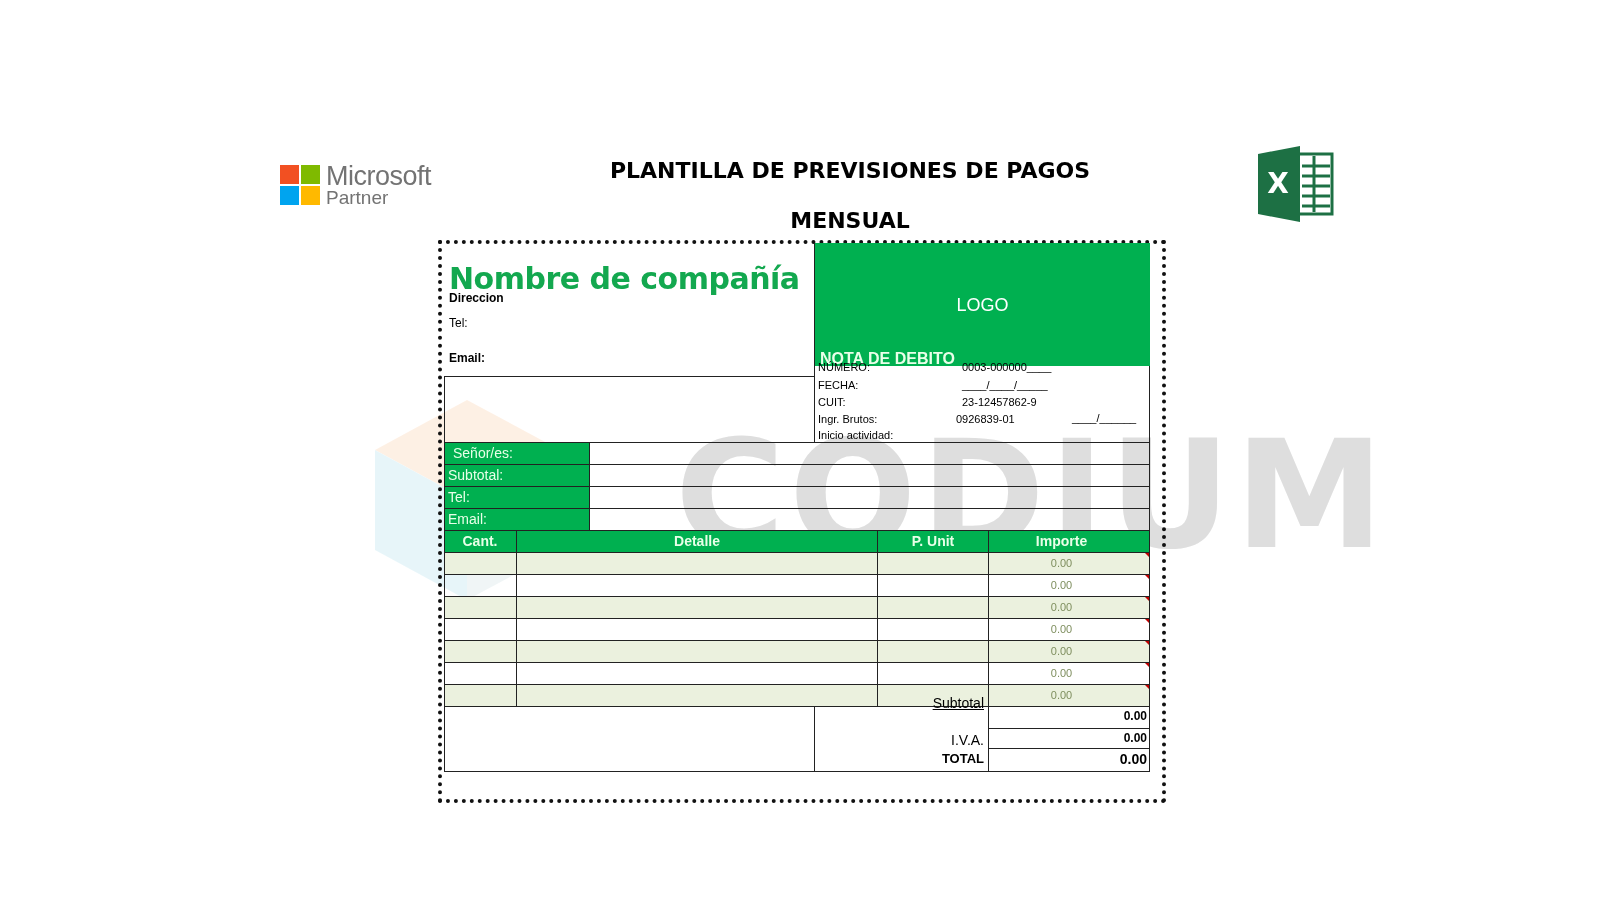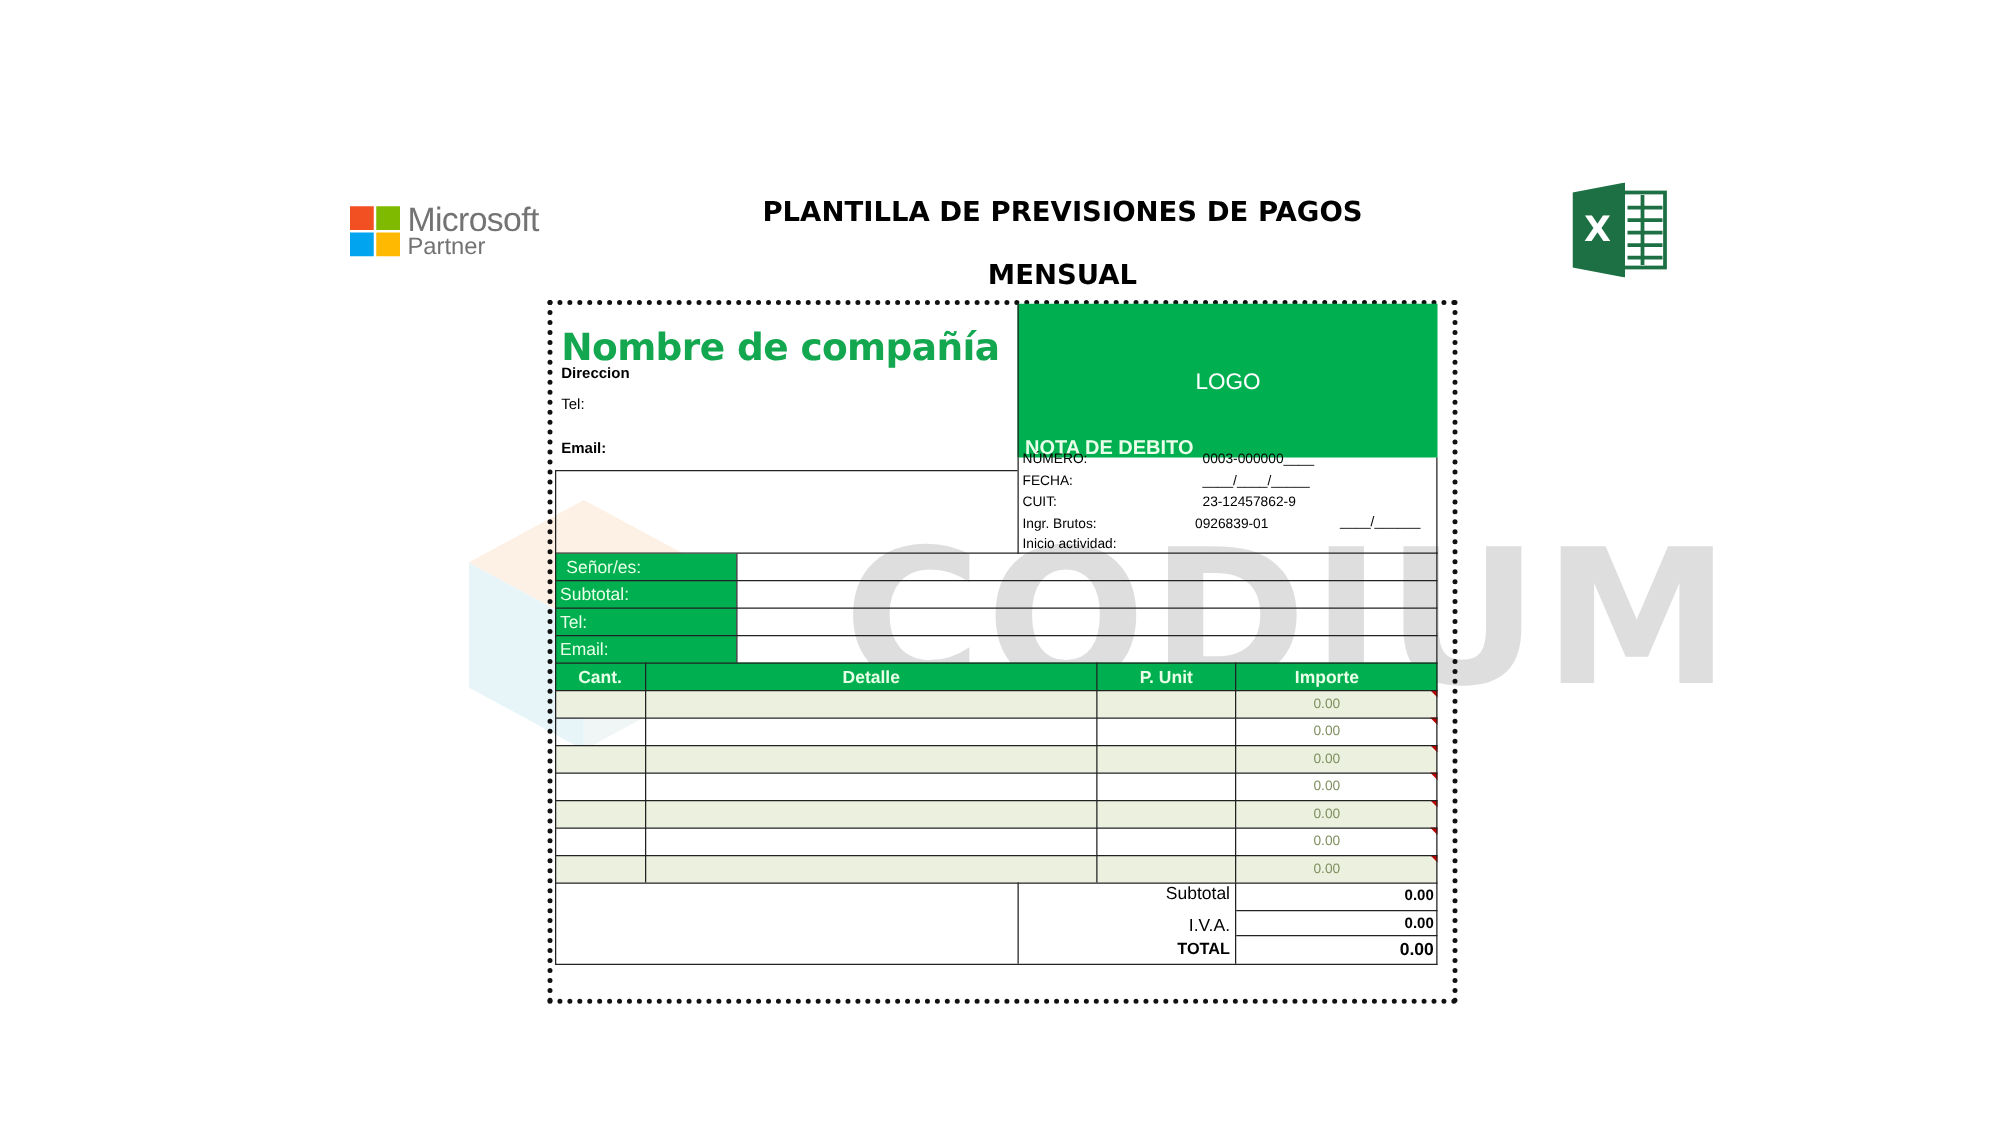--- a/index.html
+++ b/index.html
@@ -193,21 +193,21 @@
   <div class="abs hline" style="left:0;top:419px;width:706px;"></div>
   <div class="abs hline" style="left:0;top:441px;width:706px;"></div>
   <div class="abs hline" style="left:0;top:463px;width:706px;"></div>
   <div class="abs vline" style="left:72px;top:287px;height:176px;"></div>
   <div class="abs vline" style="left:433px;top:287px;height:176px;"></div>
   <div class="abs vline" style="left:544px;top:287px;height:176px;"></div>
 
   <div class="abs" style="left:0;top:463px;width:370px;height:65px;"></div>
   <div class="abs vline" style="left:370px;top:463px;height:65px;"></div>
   <div class="abs vline" style="left:544px;top:463px;height:65px;"></div>
-  <div class="abs tot-lbl" style="left:371px;top:463px;width:169px;">Subtotal</div>
+  <div class="abs tot-lbl" style="left:371px;top:452px;width:169px;text-decoration:underline;">Subtotal</div>
   <div class="abs tot-val" style="left:545px;top:466px;width:161px;height:20px;">0.00</div>
   <div class="abs hline" style="left:545px;top:485px;width:161px;"></div>
   <div class="abs tot-lbl" style="left:371px;top:489px;width:169px;">I.V.A.</div>
   <div class="abs tot-val" style="left:545px;top:488px;width:161px;height:18px;">0.00</div>
   <div class="abs hline" style="left:545px;top:505px;width:161px;"></div>
   <div class="abs tot-lbl" style="left:371px;top:508px;width:169px;font-weight:bold;font-size:13px;">TOTAL</div>
   <div class="abs tot-val" style="left:545px;top:508px;width:161px;height:20px;font-size:14px;">0.00</div>
   <div class="abs hline" style="left:0;top:528px;width:706px;"></div>
 
   <div class="abs vline" style="left:0;top:133px;height:396px;"></div>

